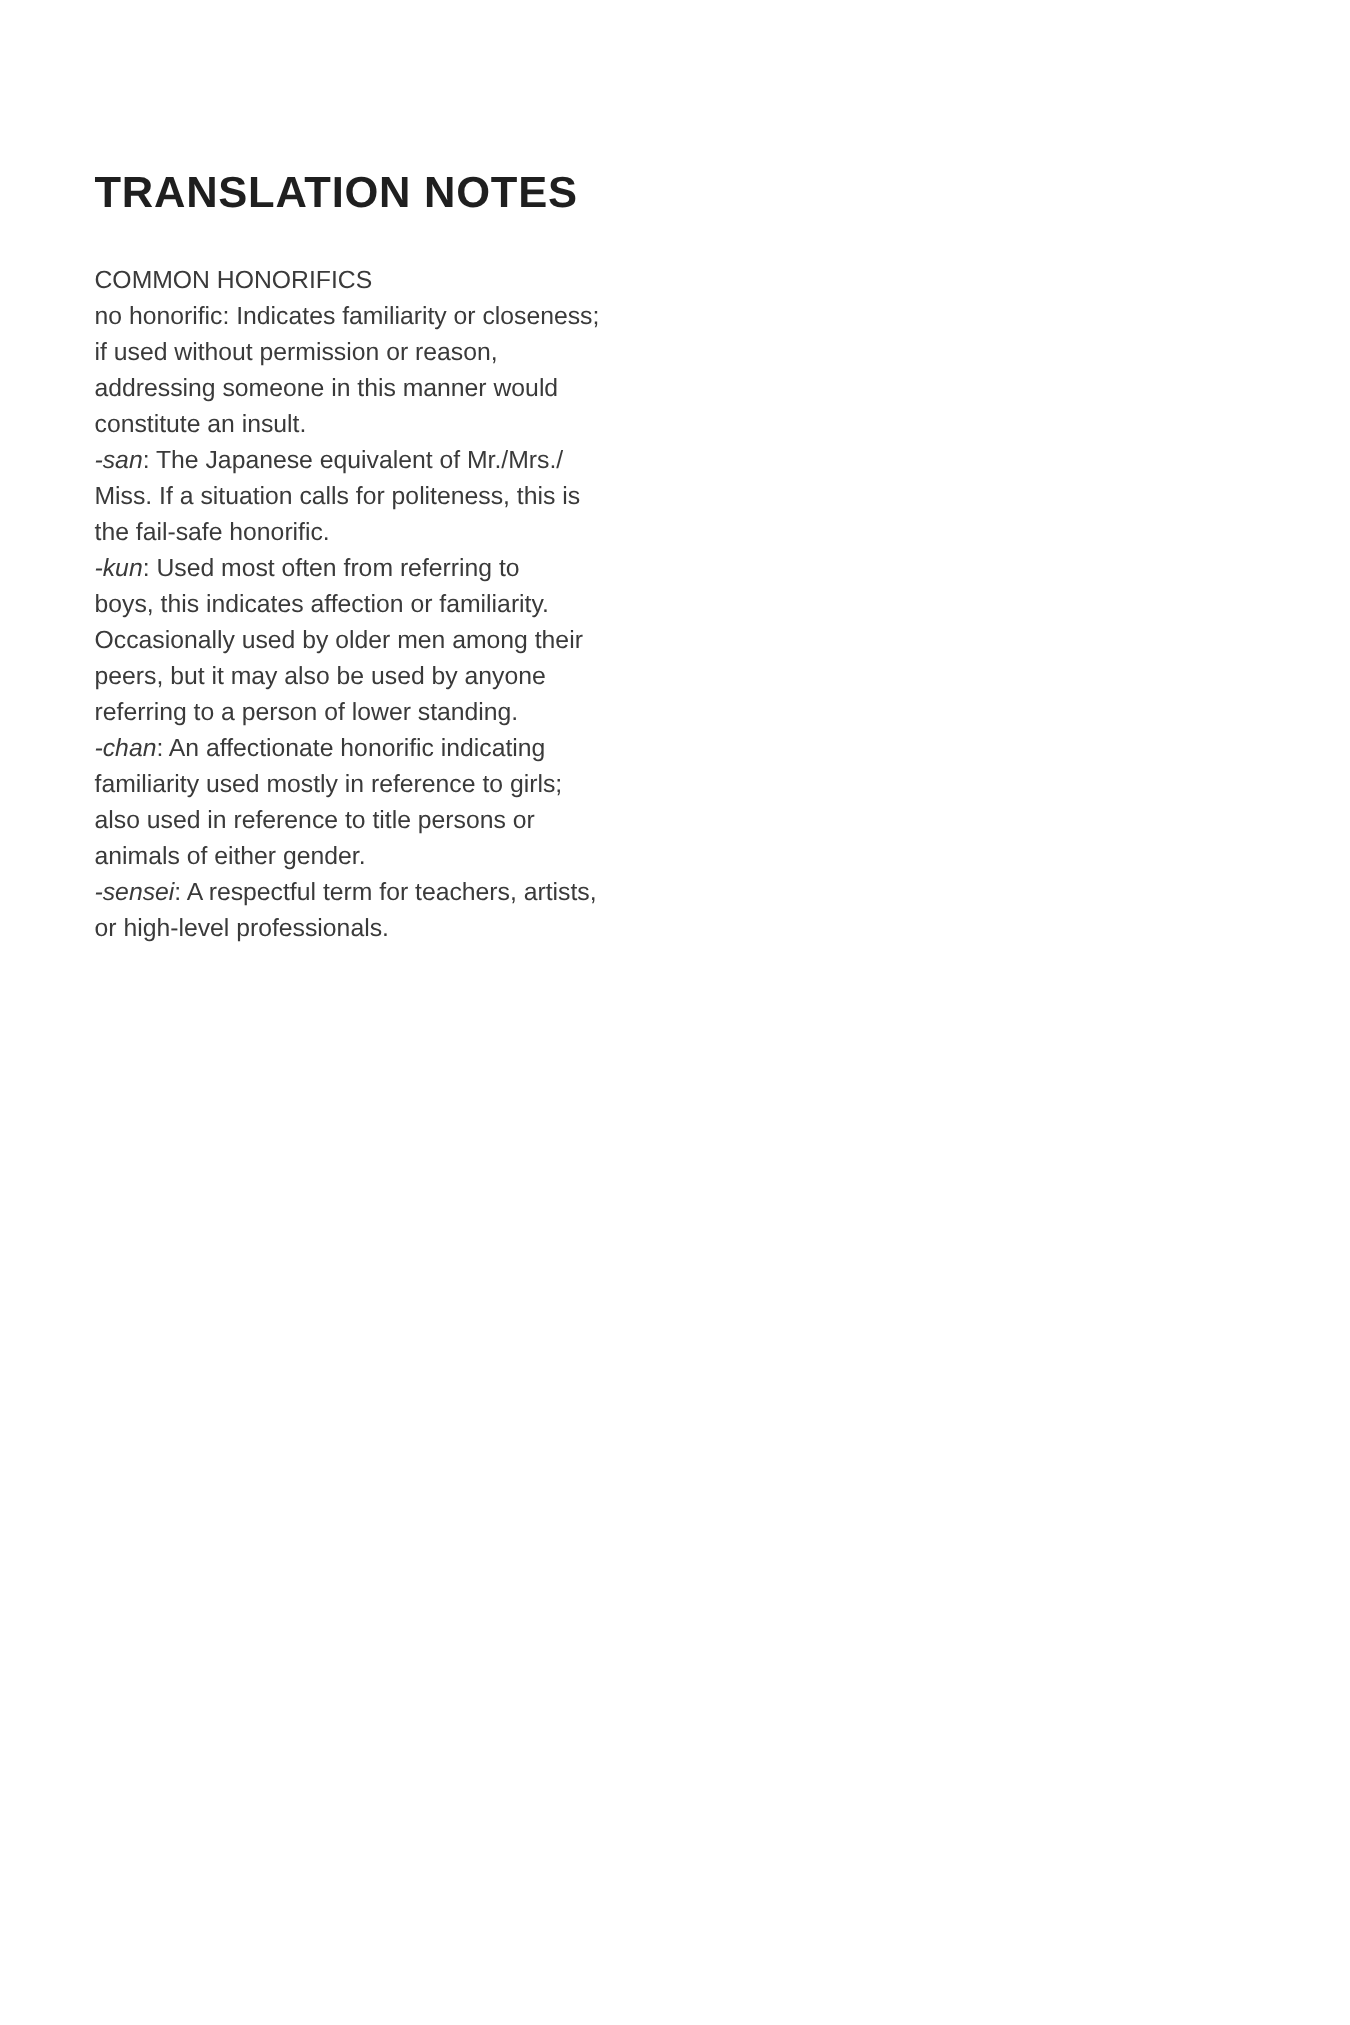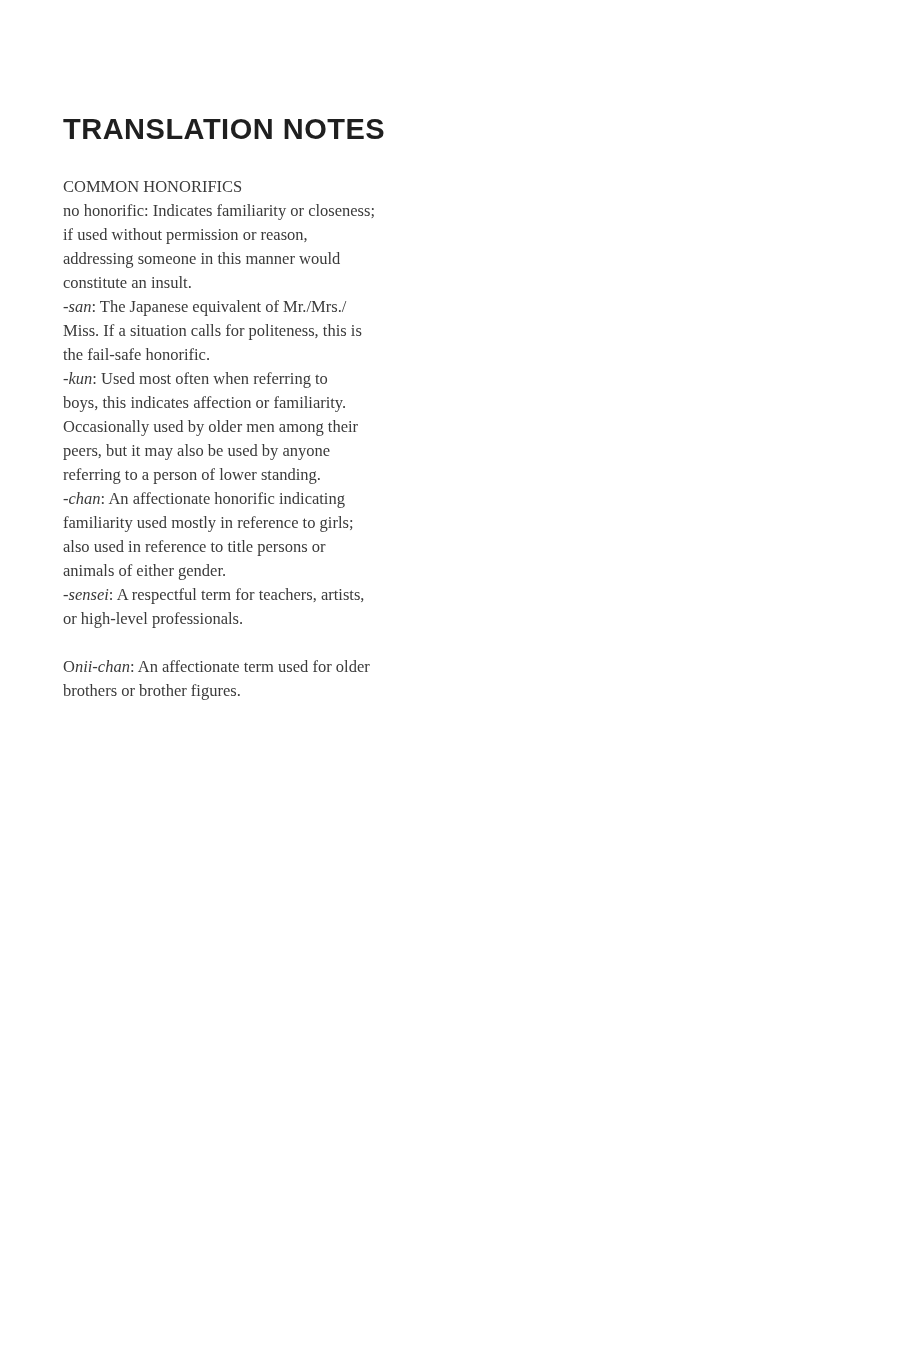--- a/index.html
+++ b/index.html
@@ -25,21 +25,20 @@
     line-height:32px;
     font-weight:600;
     letter-spacing:0.5px;
     color:var(--title,#1f1f1f);
   }
   .notes-column{
     width:480px;
     color:var(--text,#3a3a3a);
     font-size:16.5px;
     line-height:24px;
-    font-family:Liberation Serif, serif;
   }
   .notes-column p{
     margin:0 0 24px 0;
   }
   .notes-column p:last-child{margin-bottom:0;}
   .run{white-space:pre-line;}
   em.run{font-style:italic;}
 </style>
 </head>
 <body>
@@ -52,33 +51,29 @@
 
     <p>
       <span class="run">COMMON HONORIFICS
 no honorific: Indicates familiarity or closeness;
 if used without permission or reason,
 addressing someone in this manner would
 constitute an insult.
 </span><em class="run">-san</em><span class="run">: The Japanese equivalent of Mr./Mrs./
 Miss. If a situation calls for politeness, this is
 the fail-safe honorific.
-</span><em class="run">-kun</em><span class="run">: Used most often when referring to
+</span><em class="run">-kun</em><span class="run">: Used most often from referring to
 boys, this indicates affection or familiarity.
 Occasionally used by older men among their
 peers, but it may also be used by anyone
 referring to a person of lower standing.
 </span><em class="run">-chan</em><span class="run">: An affectionate honorific indicating
 familiarity used mostly in reference to girls;
 also used in reference to title persons or
 animals of either gender.
 </span><em class="run">-sensei</em><span class="run">: A respectful term for teachers, artists,
 or high-level professionals.</span>
     </p>
 
-    <p>
-      <span class="run">O</span><em class="run">nii-chan</em><span class="run">: An affectionate term used for older
-brothers or brother figures.</span>
-    </p>
 
 
   </div>
 </div>
 
 </body></html>

